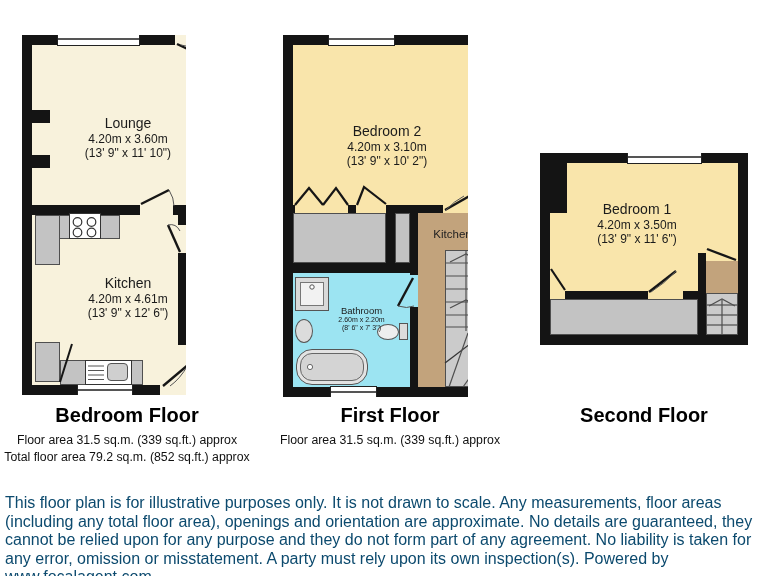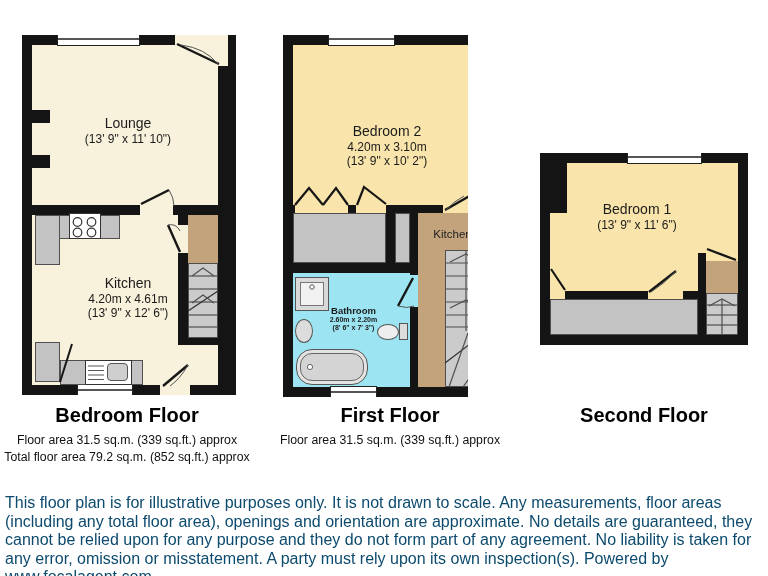--- a/index.html
+++ b/index.html
@@ -27,21 +27,21 @@
   .caption{position:absolute;text-align:center;}
   .floor-title{font-size:20px;font-weight:bold;line-height:1.15;color:#000;}
   .floor-area{font-size:12.3px;margin-top:6px;color:#111;}
   .floor-area2{font-size:12.3px;margin-top:3px;color:#111;}
   .disclaimer{position:absolute;left:5px;top:478px;width:758px;font-size:16px;
               line-height:1.16;color:#0c4a6e;}
 </style>
 </head>
 <body>
 
-<div class="plan" style="left:22px;top:35px;width:214px;height:360px;">
+<div class="plan" style="left:22px;top:35px;width:164px;height:360px;">
   <div class="abs cream" style="left:10px;top:10px;width:186px;height:160px;"></div>
   <div class="abs cream" style="left:118px;top:170px;width:33px;height:10px;"></div>
   <div class="abs cream" style="left:10px;top:180px;width:146px;height:170px;"></div>
   <div class="abs cream" style="left:156px;top:310px;width:40px;height:40px;"></div>
   <div class="abs cream" style="left:156px;top:190px;width:10px;height:28px;"></div>
   <div class="abs cream" style="left:153px;top:0;width:43px;height:10px;"></div>
   <div class="abs cream" style="left:196px;top:0;width:10px;height:31px;"></div>
   <div class="abs wallfill" style="left:10px;top:75px;width:18px;height:13px;"></div>
   <div class="abs wallfill" style="left:10px;top:120px;width:18px;height:13px;"></div>
   <div class="abs tan" style="left:166px;top:180px;width:30px;height:48px;"></div>
@@ -80,20 +80,21 @@
     <circle cx="55.5" cy="197.5" r="4.3" stroke="#333" stroke-width="1.2" fill="#fff"></circle>
     <circle cx="69.5" cy="197.5" r="4.3" stroke="#333" stroke-width="1.2" fill="#fff"></circle>
     <line x1="66" y1="331" x2="82" y2="331" stroke="#555" stroke-width="1"></line>
     <line x1="66" y1="335.5" x2="82" y2="335.5" stroke="#555" stroke-width="1"></line>
     <line x1="66" y1="340" x2="82" y2="340" stroke="#555" stroke-width="1"></line>
     <line x1="66" y1="344.5" x2="82" y2="344.5" stroke="#555" stroke-width="1"></line>
   </svg>
 
   <div class="room-label" style="left:16px;top:80px;width:180px;">
     <div class="room-name">Lounge</div>
+    <div class="room-dims">4.20m x 3.60m</div>
     <div class="room-dims">(13' 9" x 11' 10")</div>
   </div>
   <div class="room-label" style="left:21px;top:240px;width:170px;">
     <div class="room-name">Kitchen</div>
     <div class="room-dims">4.20m x 4.61m</div>
     <div class="room-dims">(13' 9" x 12' 6")</div>
   </div>
 </div>
 
 <div class="plan" style="left:283px;top:35px;width:185px;height:362px;">
@@ -139,21 +140,21 @@
     <line x1="204" y1="318" x2="180" y2="352" stroke="#4f4f4f" stroke-width="1.2"></line>
     <circle cx="29" cy="252" r="2.2" stroke="#555" stroke-width="1" fill="#fff"></circle>
     <circle cx="27" cy="332" r="2.6" stroke="#666" stroke-width="1" fill="#fff"></circle>
   </svg>
 
   <div class="room-label" style="left:14px;top:88px;width:180px;">
     <div class="room-name">Bedroom 2</div>
     <div class="room-dims">4.20m x 3.10m</div>
     <div class="room-dims">(13' 9" x 10' 2")</div>
   </div>
-  <div class="room-label small" style="left:12px;top:270px;width:117px;font-weight:bold;">
+  <div class="room-label small" style="left:20px;top:270px;width:117px;">
     <div class="room-name">Bathroom</div>
     <div class="room-dims">2.60m x 2.20m</div>
     <div class="room-dims">(8' 6" x 7' 3")</div>
   </div>
   <div class="landing-label" style="left:135px;top:193px;width:69px;">Kitchen</div>
 </div>
 
 <div class="plan" style="left:540px;top:153px;width:208px;height:192px;">
   <div class="abs yellow" style="left:10px;top:10px;width:188px;height:128px;"></div>
   <div class="abs yellow" style="left:10px;top:138px;width:15px;height:8px;"></div>
@@ -172,20 +173,21 @@
     <line x1="167" y1="96" x2="196" y2="107" stroke="#161616" stroke-width="2.4"></line>
     <line x1="166" y1="152" x2="198" y2="152" stroke="#4f4f4f" stroke-width="1.2"></line>
     <line x1="166" y1="162" x2="198" y2="162" stroke="#4f4f4f" stroke-width="1.2"></line>
     <line x1="166" y1="172" x2="198" y2="172" stroke="#4f4f4f" stroke-width="1.2"></line>
     <line x1="182" y1="147" x2="182" y2="182" stroke="#4f4f4f" stroke-width="1.2"></line>
     <polyline points="169,153 182,146 195,153" stroke="#4f4f4f" stroke-width="1.2" fill="none"></polyline>
   </svg>
 
   <div class="room-label" style="left:7px;top:48px;width:180px;">
     <div class="room-name">Bedroom 1</div>
+    <div class="room-dims">4.20m x 3.50m</div>
     <div class="room-dims">(13' 9" x 11' 6")</div>
   </div>
 </div>
 
 <div class="caption" style="left:2px;top:404px;width:250px;">
   <div class="floor-title">Bedroom Floor</div>
   <div class="floor-area">Floor area 31.5 sq.m. (339 sq.ft.) approx</div>
   <div class="floor-area2">Total floor area 79.2 sq.m. (852 sq.ft.) approx</div>
 </div>
 <div class="caption" style="left:272px;top:404px;width:236px;">

